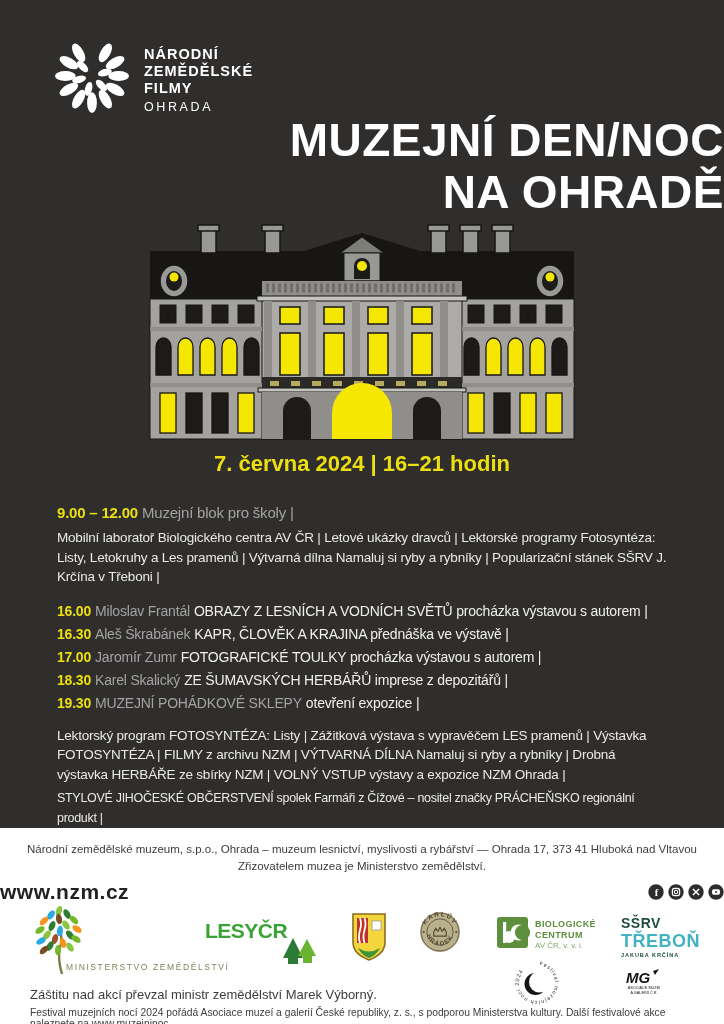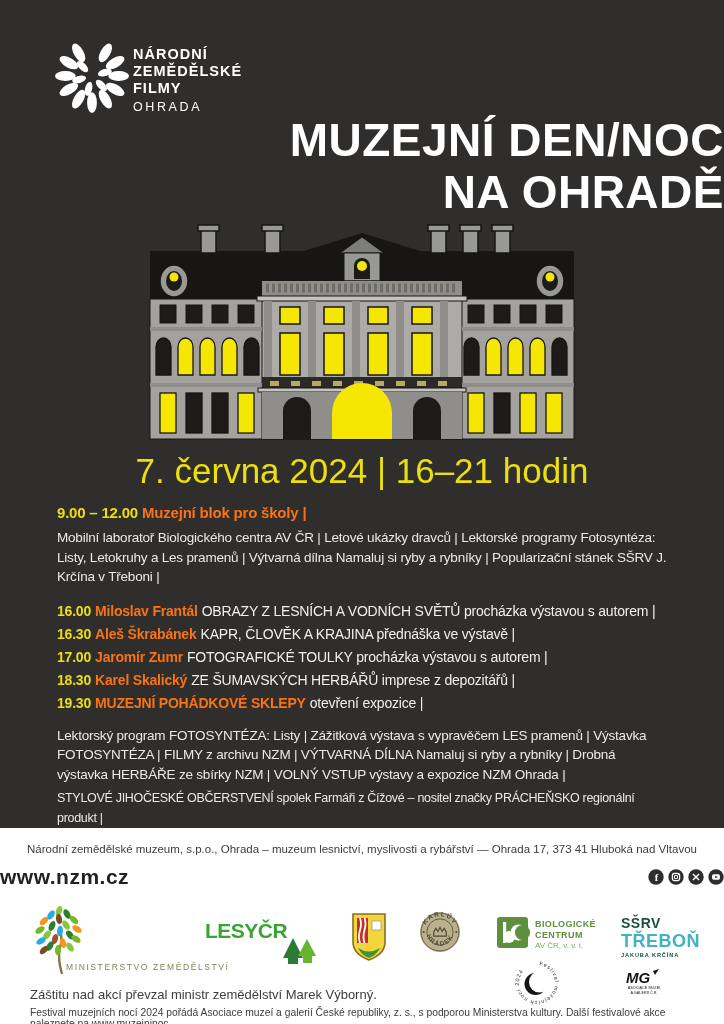--- a/index.html
+++ b/index.html
@@ -1,34 +1,34 @@
 <!DOCTYPE html>
 <html><head>
 <meta charset="utf-8">
 <style>
   html,body{margin:0;padding:0;background:#555;}
   .poster{position:relative;width:724px;height:1024px;background:#302e2c;overflow:hidden;
           font-family:"Liberation Sans",sans-serif;margin:0 auto;}
   
   .hdr-logo{position:absolute;left:52px;top:36px;width:80px;height:80px;}
-  .org{position:absolute;left:133px;top:46px;color:#fff;}
+  .org{position:absolute;left:144px;top:46px;color:#fff;}
   .org .l{font-weight:bold;font-size:14.5px;line-height:17px;letter-spacing:1px;}
   .org .sub{font-weight:400;font-size:12.5px;letter-spacing:2.6px;margin-top:3px;}
   
   .title{position:absolute;top:114px;left:0;width:724px;text-align:right;color:#fff;
          font-weight:bold;font-size:46px;line-height:52px;letter-spacing:0.5px;}
   
   .building{position:absolute;left:140px;top:221px;}
   
   .date{position:absolute;top:451px;left:0;width:724px;text-align:center;color:#ecdf10;
-        font-weight:normal;font-size:35px;}
+        font-weight:bold;font-size:22px;}
   
   .sched{position:absolute;left:57px;top:504px;width:612px;color:#efefec;font-size:13.5px;letter-spacing:-0.2px;}
   .yt{color:#ecdf10;font-weight:bold;}
-  .bn{color:#f97316;font-weight:bold;}
+  .bn{color:#a3a3a3;font-weight:normal;}
   .blk-title{font-size:15px;margin-bottom:7px;}
   .para{line-height:19.5px;margin-bottom:13px;color:#e9e9e6;}
   .prog{font-size:14px;line-height:22px;margin-bottom:1px;}
   .prog span{margin-right:4px;margin-top:46px;}
   .extras{line-height:19.5px;margin-top:12px;color:#e9e9e6;}
   .extras2{line-height:19.5px;margin-top:5px;color:#e9e9e6;font-size:12.5px;letter-spacing:-0.3px;}
   
   .footer{position:absolute;left:0;top:828px;width:724px;height:196px;background:#fff;color:#3c3c3c;}
   .addr1{margin-top:13px;text-align:center;font-size:11.5px;line-height:16px;padding:0 16px;}
   .addr2{margin-top:3px;text-align:center;font-size:11.5px;}
@@ -231,20 +231,21 @@
     <div class="prog">
       <span class="yt">19.30</span><span class="bn">MUZEJNÍ POHÁDKOVÉ SKLEPY</span><span>otevření expozice |</span>
     </div>
 
     <div class="extras">Lektorský program FOTOSYNTÉZA: Listy | Zážitková výstava s vypravěčem LES pramenů | Výstavka FOTOSYNTÉZA | FILMY z archivu NZM | VÝTVARNÁ DÍLNA Namaluj si ryby a rybníky | Drobná výstavka HERBÁŘE ze sbírky NZM | VOLNÝ VSTUP výstavy a expozice NZM Ohrada |</div>
     <div class="extras2">STYLOVÉ JIHOČESKÉ OBČERSTVENÍ spolek Farmáři z Čížové – nositel značky PRÁCHEŇSKO regionální produkt |</div>
   </div>
 
   <div class="footer">
     <div class="addr1">Národní zemědělské muzeum, s.p.o., Ohrada – muzeum lesnictví, myslivosti a rybářství  —  Ohrada 17, 373 41 Hluboká nad Vltavou</div>
+    <div class="addr2">Zřizovatelem muzea je Ministerstvo zemědělství.</div>
 
     <div class="webrow">
       <span class="weburl">www.nzm.cz</span>
       <span class="social">
         <svg width="16" height="16" viewBox="0 0 15 15">
           <circle cx="7.5" cy="7.5" r="7.2" fill="#2d2d2d"></circle>
           <text x="7.9" y="11.6" font-size="10" font-weight="bold" fill="#fff" text-anchor="middle" font-family="Liberation Serif,serif">f</text>
         </svg>
         <svg width="16" height="16" viewBox="0 0 15 15">
           <circle cx="7.5" cy="7.5" r="7.2" fill="#2d2d2d"></circle>

